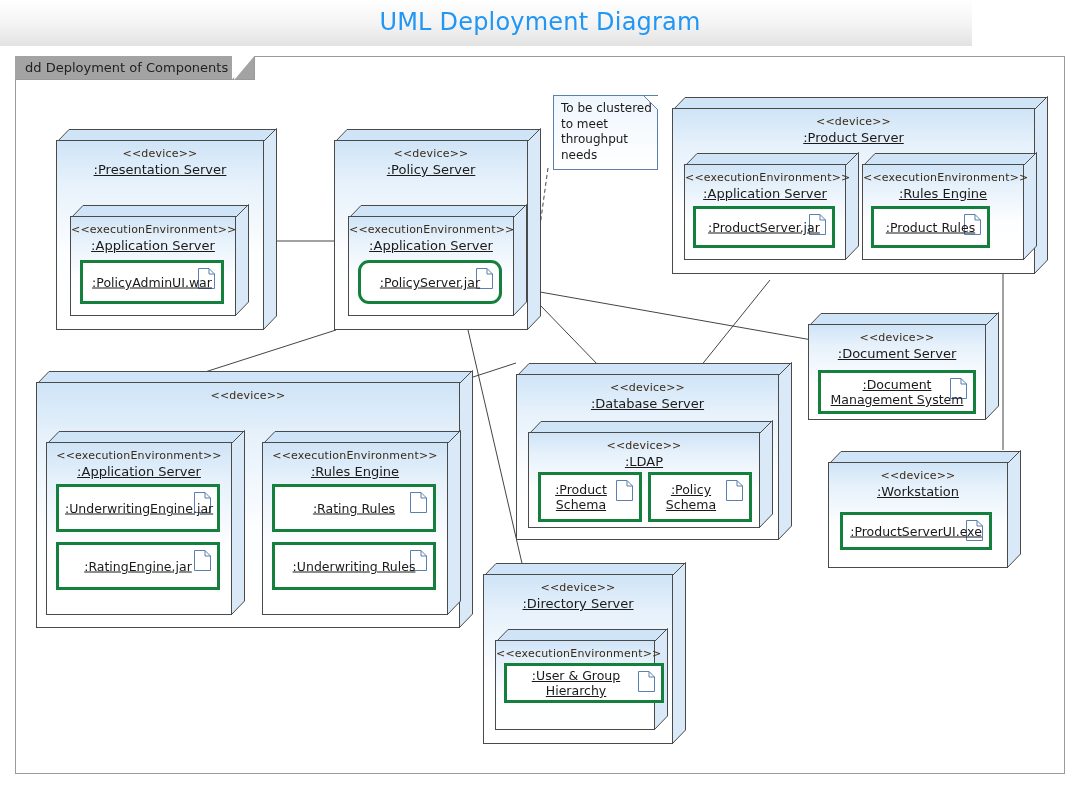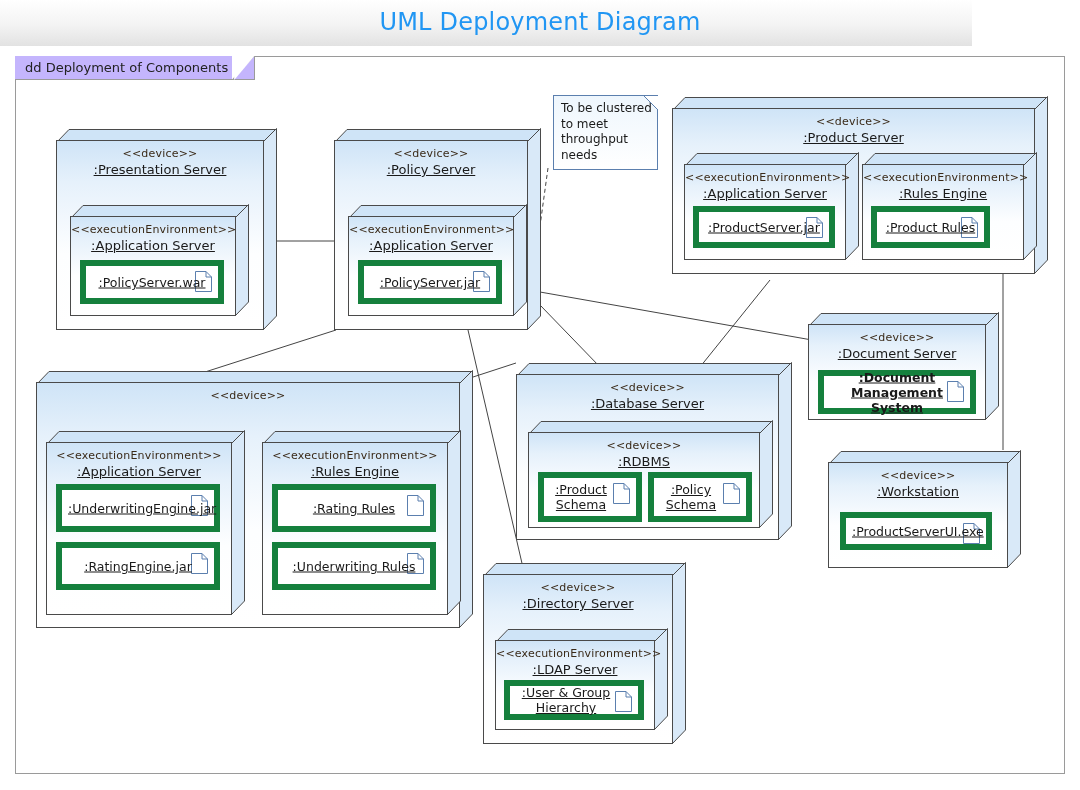--- a/index.html
+++ b/index.html
@@ -23,21 +23,21 @@
   }
 
   
   .frame{
     position:absolute;left:15px;top:56px;width:1050px;height:718px;
     border:1px solid #9a9a9a;background:#ffffff;box-sizing:border-box;
   }
   .frame-tab{
     position:absolute;left:15px;top:56px;height:24px;
     border:1px solid #9a9a9a;border-top:none;border-left:none;
-    background:#c4b5fd;box-sizing:border-box;
+    background:#a3a3a3;box-sizing:border-box;
     padding:2px 26px 2px 10px;
     font-size:13px;color:#222;
     line-height:19px;
     text-align:center;
   }
   .frame-tab:after{
     content:"";position:absolute;right:-1px;top:-1px;
     width:20px;height:25px;background:#ffffff;
     border-left:1px solid transparent;
     clip-path:polygon(0 0,100% 0,100% 0,0 100%);
@@ -73,21 +73,21 @@
   }
   .node .nm{
     position:absolute;left:0;top:21px;width:100%;
     text-align:center;font-size:13px;color:#1a1a1a;
     text-decoration:underline;line-height:15px;
   }
 
   
   .artifact{
     position:absolute;
-    border:6px solid #15803d;
+    border:3px solid #15803d;
     background:#ffffff;
     box-sizing:border-box;
   }
   .artifact .atxt{
     position:absolute;left:6px;right:6px;top:50%;
     transform:translateY(-50%);
     text-align:center;font-size:12.5px;color:#1a1a1a;
     text-decoration:underline;line-height:15px;
   }
   .artifact .doc-icon{
@@ -194,21 +194,21 @@
         <div class="lbl">&lt;&lt;executionEnvironment&gt;&gt;</div>
         <div class="nm">:Application Server</div>
       </div>
       <div class="artifact" style="left:10px;top:56px;width:144px;height:44px;">
         <div class="doc-icon">
           <svg width="17" height="21" viewBox="0 0 17 21">
             <path d="M0.5,0.5 L11,0.5 L16.5,6 L16.5,20.5 L0.5,20.5 Z" fill="#ffffff" stroke="#5b7fae"></path>
             <path d="M11,0.5 L11,6 L16.5,6" fill="none" stroke="#5b7fae"></path>
           </svg>
         </div>
-        <div class="atxt">:PolicyServer.war</div>
+        <div class="atxt">:PolicyAdminUI.war</div>
       </div>
     </div>
   </div>
 
   <div class="node" style="left:334px;top:128px;width:206px;height:202px;">
     <div class="top">
       <svg width="206" height="14" viewBox="0 0 206 14" preserveAspectRatio="none">
         <path d="M0.5,13.5 L13,0.5 L205.5,0.5 L193,13.5 Z" fill="#cfe4f7" stroke="#4a4a4a"></path>
       </svg>
     </div>
@@ -230,21 +230,21 @@
       </div>
       <div class="side">
         <svg width="14" height="112" viewBox="0 0 14 112" preserveAspectRatio="none">
           <path d="M0.5,13.5 L13.5,0.5 L13.5,98 L0.5,111.5 Z" fill="#d9e9f8" stroke="#4a4a4a"></path>
         </svg>
       </div>
       <div class="body">
         <div class="lbl">&lt;&lt;executionEnvironment&gt;&gt;</div>
         <div class="nm">:Application Server</div>
       </div>
-      <div class="artifact" style="left:10px;top:56px;width:144px;height:44px;">
+      <div class="artifact" style="left:10px;top:56px;width:144px;height:44px;border-radius:11px;">
         <div class="doc-icon">
           <svg width="17" height="21" viewBox="0 0 17 21">
             <path d="M0.5,0.5 L11,0.5 L16.5,6 L16.5,20.5 L0.5,20.5 Z" fill="#ffffff" stroke="#5b7fae"></path>
             <path d="M11,0.5 L11,6 L16.5,6" fill="none" stroke="#5b7fae"></path>
           </svg>
         </div>
         <div class="atxt">:PolicyServer.jar</div>
       </div>
     </div>
   </div>
@@ -426,21 +426,21 @@
           <path d="M0.5,13.5 L13,0.5 L243.5,0.5 L231,13.5 Z" fill="#cfe4f7" stroke="#4a4a4a"></path>
         </svg>
       </div>
       <div class="side">
         <svg width="14" height="108" viewBox="0 0 14 108" preserveAspectRatio="none">
           <path d="M0.5,13.5 L13.5,0.5 L13.5,94 L0.5,107.5 Z" fill="#d9e9f8" stroke="#4a4a4a"></path>
         </svg>
       </div>
       <div class="body">
         <div class="lbl">&lt;&lt;device&gt;&gt;</div>
-        <div class="nm">:RDBMS</div>
+        <div class="nm">:LDAP</div>
       </div>
       <div class="artifact" style="left:10px;top:52px;width:104px;height:50px;">
         <div class="doc-icon">
           <svg width="17" height="21" viewBox="0 0 17 21">
             <path d="M0.5,0.5 L11,0.5 L16.5,6 L16.5,20.5 L0.5,20.5 Z" fill="#ffffff" stroke="#5b7fae"></path>
             <path d="M11,0.5 L11,6 L16.5,6" fill="none" stroke="#5b7fae"></path>
           </svg>
         </div>
         <div class="atxt" style="left:4px;right:22px;text-align:center;">:Product Schema</div>
       </div>
@@ -471,21 +471,21 @@
       <div class="lbl">&lt;&lt;device&gt;&gt;</div>
       <div class="nm">:Document Server</div>
     </div>
     <div class="artifact" style="left:10px;top:58px;width:158px;height:44px;">
       <div class="doc-icon">
         <svg width="17" height="21" viewBox="0 0 17 21">
           <path d="M0.5,0.5 L11,0.5 L16.5,6 L16.5,20.5 L0.5,20.5 Z" fill="#ffffff" stroke="#5b7fae"></path>
           <path d="M11,0.5 L11,6 L16.5,6" fill="none" stroke="#5b7fae"></path>
         </svg>
       </div>
-      <div class="atxt" style="left:4px;right:4px;font-weight:bold;">:Document Management System</div>
+      <div class="atxt" style="left:4px;right:4px;">:Document Management System</div>
     </div>
   </div>
 
   <div class="node" style="left:828px;top:450px;width:192px;height:118px;">
     <div class="top">
       <svg width="192" height="14" viewBox="0 0 192 14" preserveAspectRatio="none">
         <path d="M0.5,13.5 L13,0.5 L191.5,0.5 L179,13.5 Z" fill="#cfe4f7" stroke="#4a4a4a"></path>
       </svg>
     </div>
     <div class="side">
@@ -532,21 +532,21 @@
       </div>
       <div class="side">
         <svg width="14" height="102" viewBox="0 0 14 102" preserveAspectRatio="none">
           <path d="M0.5,13.5 L13.5,0.5 L13.5,88 L0.5,101.5 Z" fill="#d9e9f8" stroke="#4a4a4a"></path>
         </svg>
       </div>
       <div class="body">
         <div class="lbl">&lt;&lt;executionEnvironment&gt;&gt;</div>
         <div class="nm">:LDAP Server</div>
       </div>
-      <div class="artifact" style="left:9px;top:52px;width:140px;height:40px;">
+      <div class="artifact" style="left:9px;top:35px;width:160px;height:40px;">
         <div class="doc-icon">
           <svg width="17" height="21" viewBox="0 0 17 21">
             <path d="M0.5,0.5 L11,0.5 L16.5,6 L16.5,20.5 L0.5,20.5 Z" fill="#ffffff" stroke="#5b7fae"></path>
             <path d="M11,0.5 L11,6 L16.5,6" fill="none" stroke="#5b7fae"></path>
           </svg>
         </div>
         <div class="atxt" style="left:4px;right:20px;">:User &amp; Group Hierarchy</div>
       </div>
     </div>
   </div>

